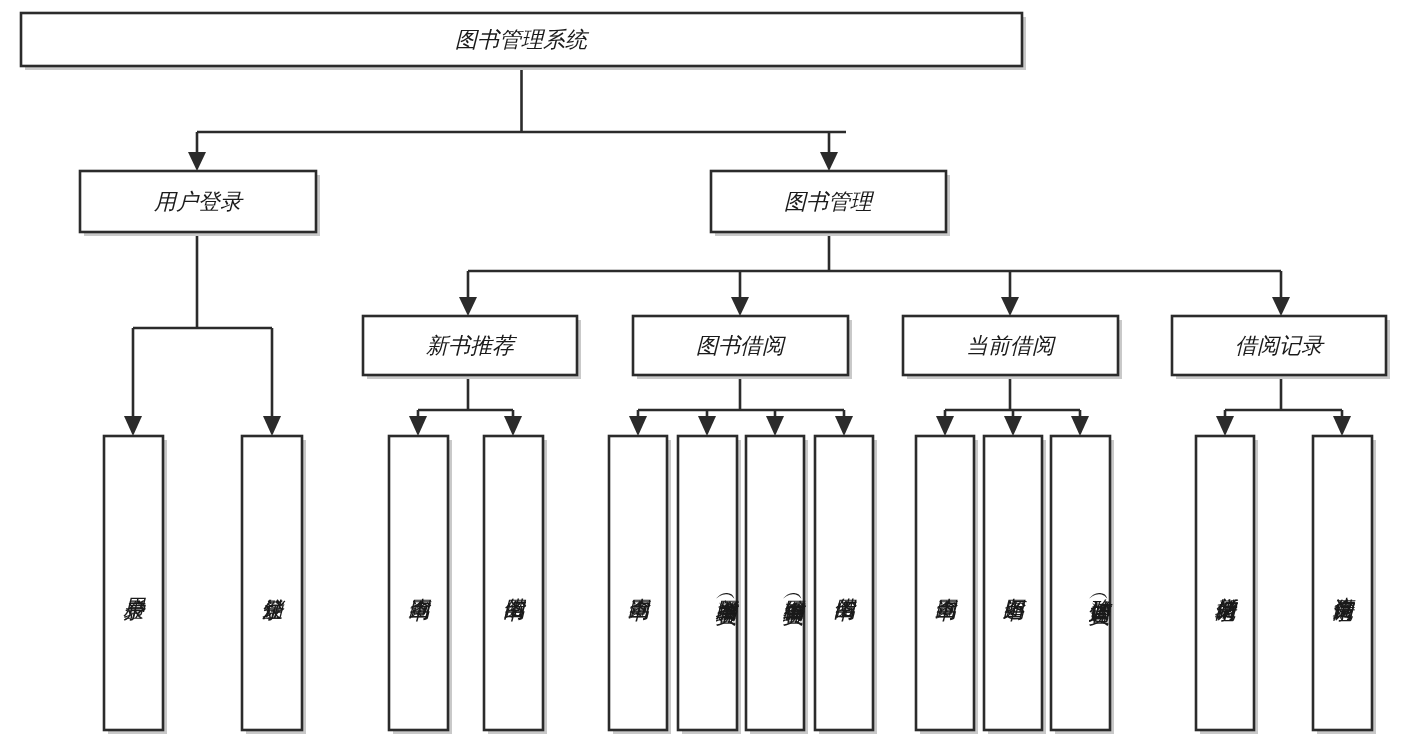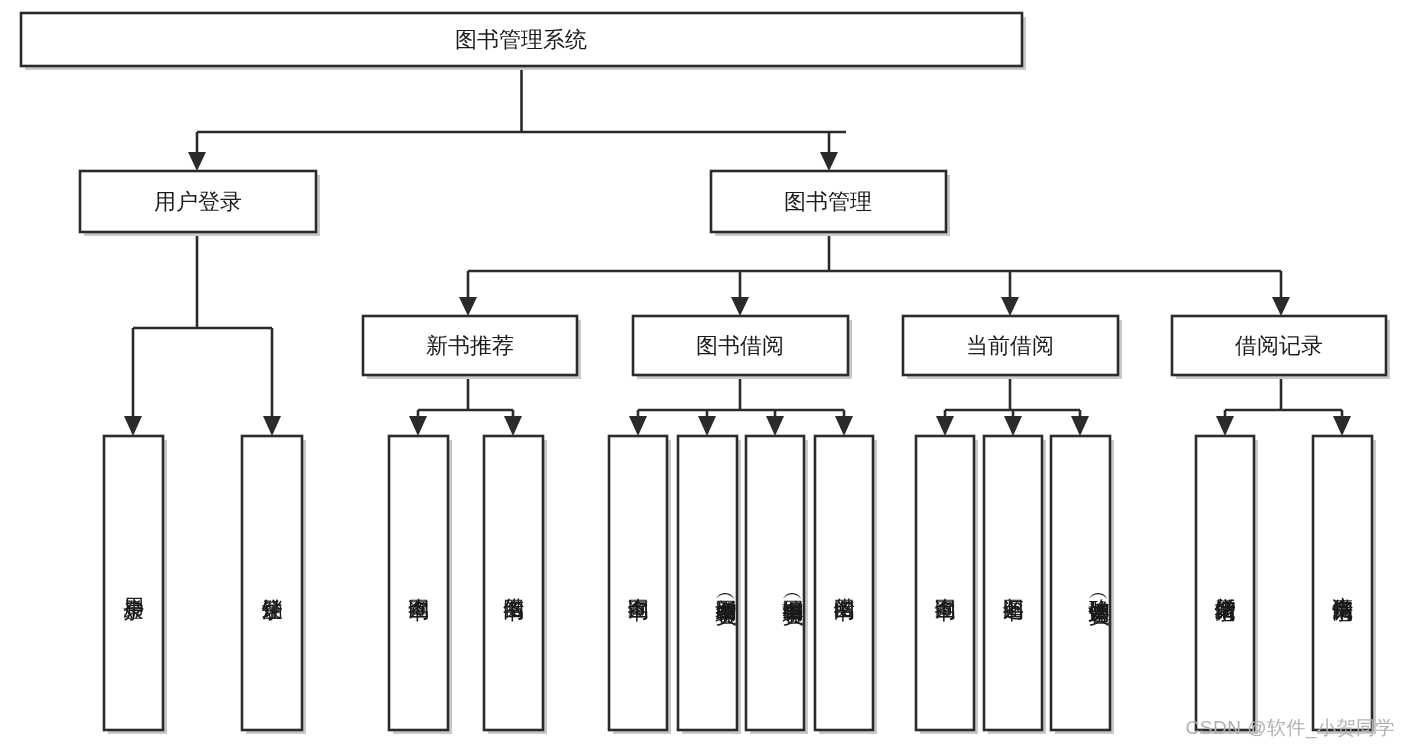--- a/index.html
+++ b/index.html
@@ -11,20 +11,21 @@
     width: 1405px;
     height: 747px;
     font-family: "Liberation Sans", "DejaVu Sans", sans-serif;
     overflow: hidden;
     position: relative;
   }
   #diagram-root {
     position: relative;
     width: 1405px;
     height: 747px;
+    font-style: italic;
   }
   svg.diagram {
     position: absolute;
     top: 0;
     left: 0;
     width: 1405px;
     height: 747px;
     display: block;
   }
   .node-box {
@@ -258,15 +259,14 @@
   <div class="node-label-v" style="left:609px; top:436px; width:58px; height:294px;">查询图书</div>
   <div class="node-label-v" style="left:678px; top:436px; width:59px; height:294px; align-items:flex-start; padding-top:6px; box-sizing:border-box;">新增图书（管理员）</div>
   <div class="node-label-v" style="left:746px; top:436px; width:58px; height:294px; align-items:flex-start; padding-top:6px; box-sizing:border-box;">编辑图书（管理员）</div>
   <div class="node-label-v" style="left:815px; top:436px; width:58px; height:294px;">借阅图书</div>
   <div class="node-label-v" style="left:916px; top:436px; width:58px; height:294px;">查询图书</div>
   <div class="node-label-v" style="left:984px; top:436px; width:58px; height:294px;">归还图书</div>
   <div class="node-label-v" style="left:1051px; top:436px; width:59px; height:294px; align-items:flex-start; padding-top:6px; box-sizing:border-box;">确认归还（管理员）</div>
   <div class="node-label-v" style="left:1196px; top:436px; width:58px; height:294px;">新增借阅记录</div>
   <div class="node-label-v" style="left:1313px; top:436px; width:59px; height:294px;">查询借阅记录</div>
 
-  <div class="watermark">CSDN @软件_小贺同学</div>
 
 </div>
 
 </body></html>

